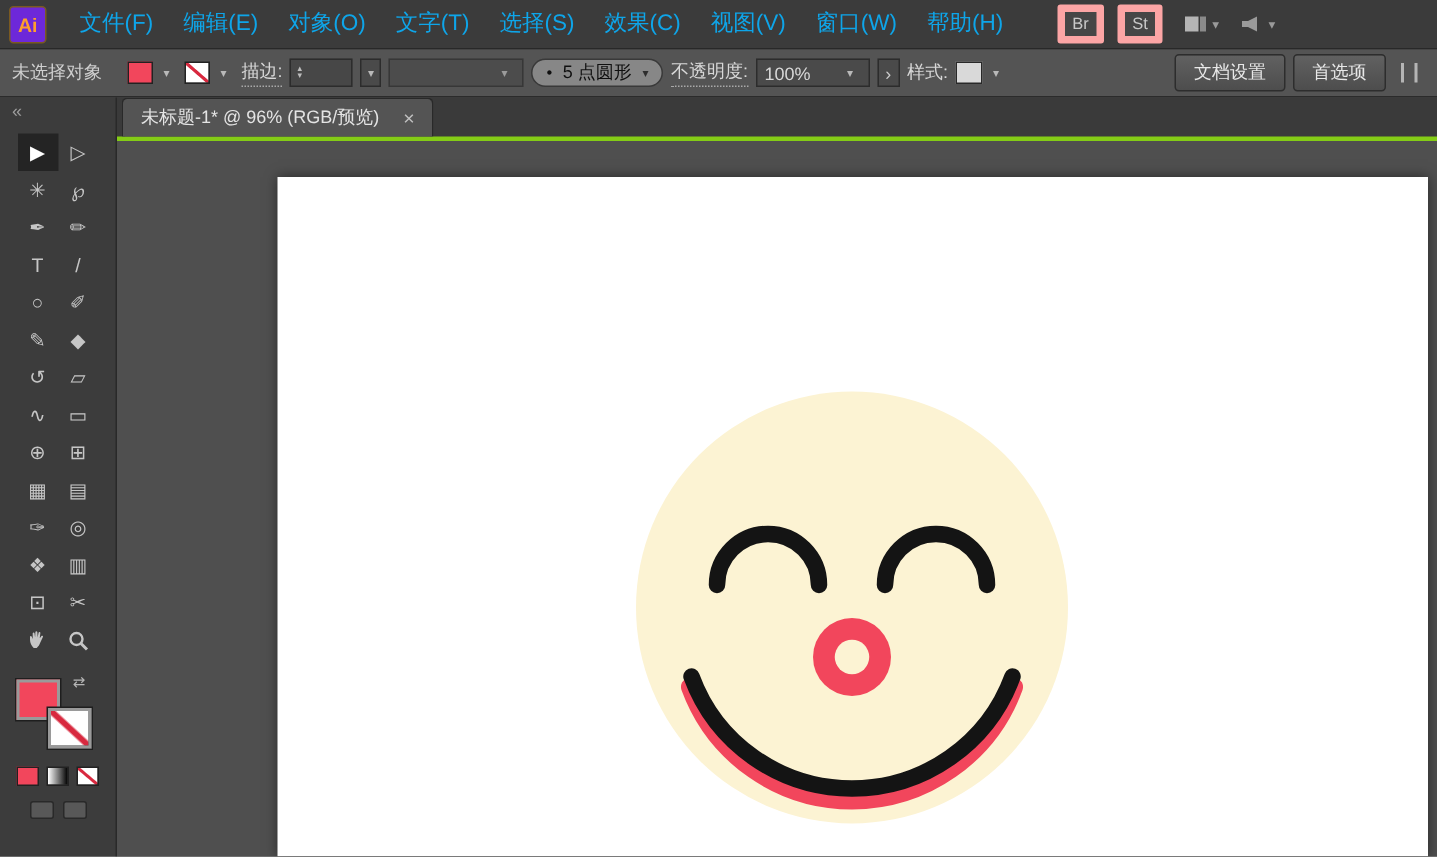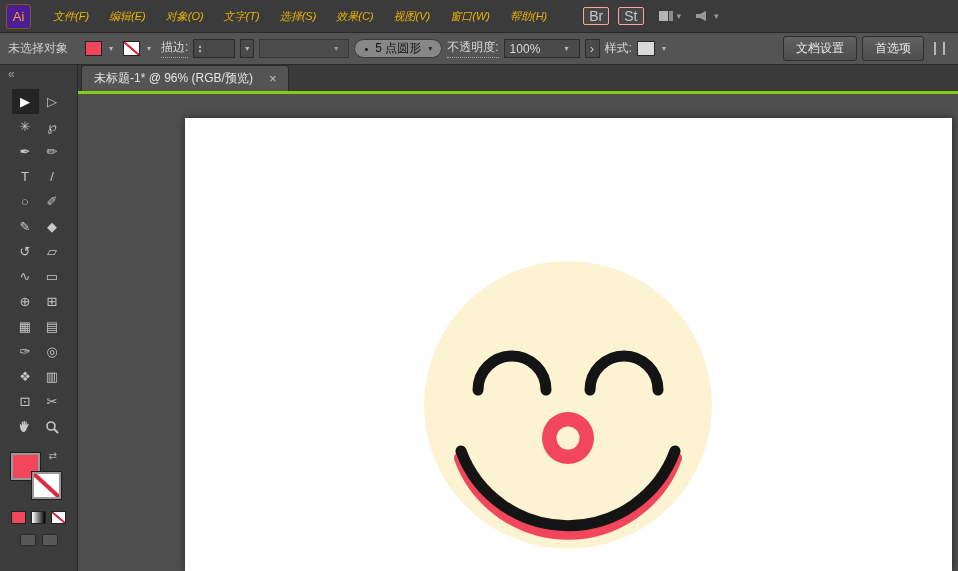--- a/index.html
+++ b/index.html
@@ -3,25 +3,25 @@
 <meta charset="utf-8">
 <style>
   *{margin:0;padding:0;box-sizing:border-box;}
   :root{--accent:#f2465c;--face:#fcf3d3;--feature:#141414;}
   html,body{width:958px;height:571px;overflow:hidden;background:#4f4f4f;
     font-family:"Liberation Sans","DejaVu Sans",sans-serif;}
 
   
   .menubar{height:33px;background:#3b3b3b;border-bottom:1px solid #282828;
     display:flex;align-items:center;padding-left:6px;}
-  .logo{width:25px;height:25px;background:#4c1d95;border:1px solid #7a5a20;border-radius:3px;
-    color:#ff9e2c;font-size:13px;font-weight:normal;display:flex;align-items:center;
+  .logo{width:25px;height:25px;background:#6d28d9;border:1px solid #7a5a20;border-radius:3px;
+    color:#ff9e2c;font-size:13px;font-weight:bold;display:flex;align-items:center;
     justify-content:center;margin-right:12px;}
-  .menu-item{color:#eab308;font-size:11px;padding:0 10px;line-height:32px;cursor:default;white-space:nowrap;font-style:italic;}
-  .badge{color:#c9c9c9;font-size:14px;background:#464646;border:1px solid #fca5a5;border-radius:2px;
+  .menu-item{color:#0ea5e9;font-size:15px;padding:0 10px;line-height:32px;cursor:default;white-space:nowrap;}
+  .badge{color:#c9c9c9;font-size:11px;background:#464646;border:5px solid #fca5a5;border-radius:2px;
     padding:2px 5px;margin-left:9px;line-height:12px;}
   .badge.first{margin-left:26px;}
   .mb-group{display:flex;align-items:center;margin-left:14px;gap:3px;}
   .mb-caret{color:#9a9a9a;font-size:9px;}
 
   
   .controlbar{height:32px;background:#545454;border-bottom:1px solid #2b2b2b;display:flex;
     align-items:center;padding:0 8px;font-size:12px;color:#d8d8d8;gap:5px;white-space:nowrap;}
   .status{color:#cfcfcf;margin-right:12px;}
   .swatch{width:17px;height:15px;border:1px solid #222;}

